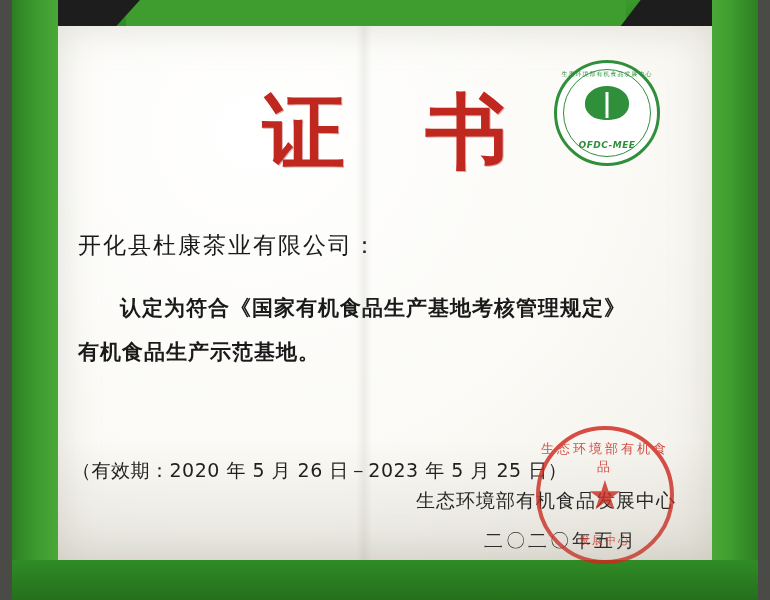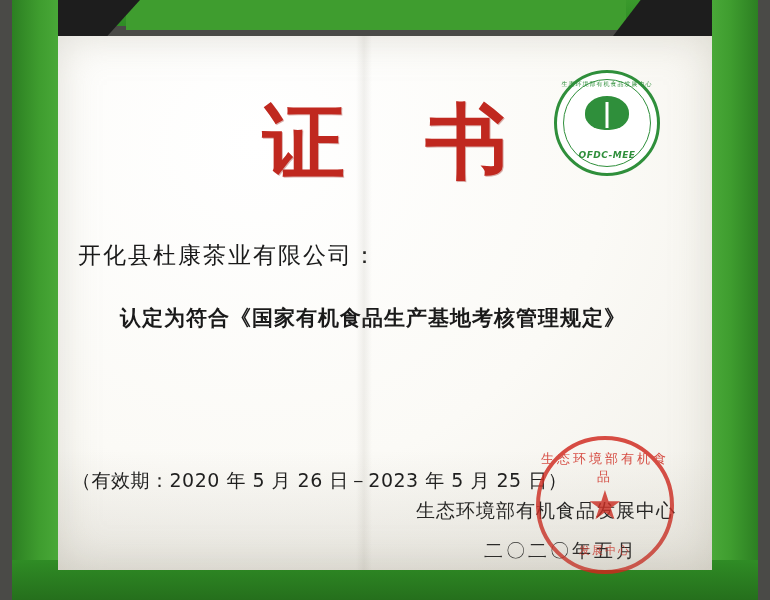--- a/index.html
+++ b/index.html
@@ -60,21 +60,21 @@
   .accent-green-mid {
     position: absolute;
     left: 126px; top: 0; width: 500px; height: 30px;
     background: #3f9d2f;
   }
 
   
   #paper {
     position: absolute;
     left: 58px;
-    top: 36px;
+    top: 26px;
     width: 654px;
     height: 534px;
     background:
       radial-gradient(ellipse at 30% 20%, #ffffff 0%, #fbfaf6 55%, #f1efe8 100%);
     box-shadow: inset 0 0 40px rgba(170,165,150,0.35);
   }
   
   .crease {
     position: absolute;
     left: 298px; top: 0; width: 16px; height: 534px;
@@ -293,20 +293,21 @@
       <div class="emblem-text-arc">生态环境部有机食品发展中心</div>
       <div class="leaf"></div>
       <div class="emblem-code">OFDC-MEE</div>
     </div>
 
 
     <div class="cn" id="recipient-line">开化县杜康茶业有限公司：</div>
 
     <div class="cn" id="body-line-1">认定为符合《国家有机食品生产基地考核管理规定》</div>
 
+    <div class="cn" id="body-line-2">有机食品生产示范基地。</div>
 
 
     <div class="cn" id="validity">（有效期：2020 年 5 月 26 日－2023 年 5 月 25 日）</div>
 
     <div class="cn" id="issuer">生态环境部有机食品发展中心</div>
 
     <div class="cn" id="issue-date">二〇二〇年五月</div>
 
     <div id="official-stamp">
       <div class="stamp-ring"></div>

